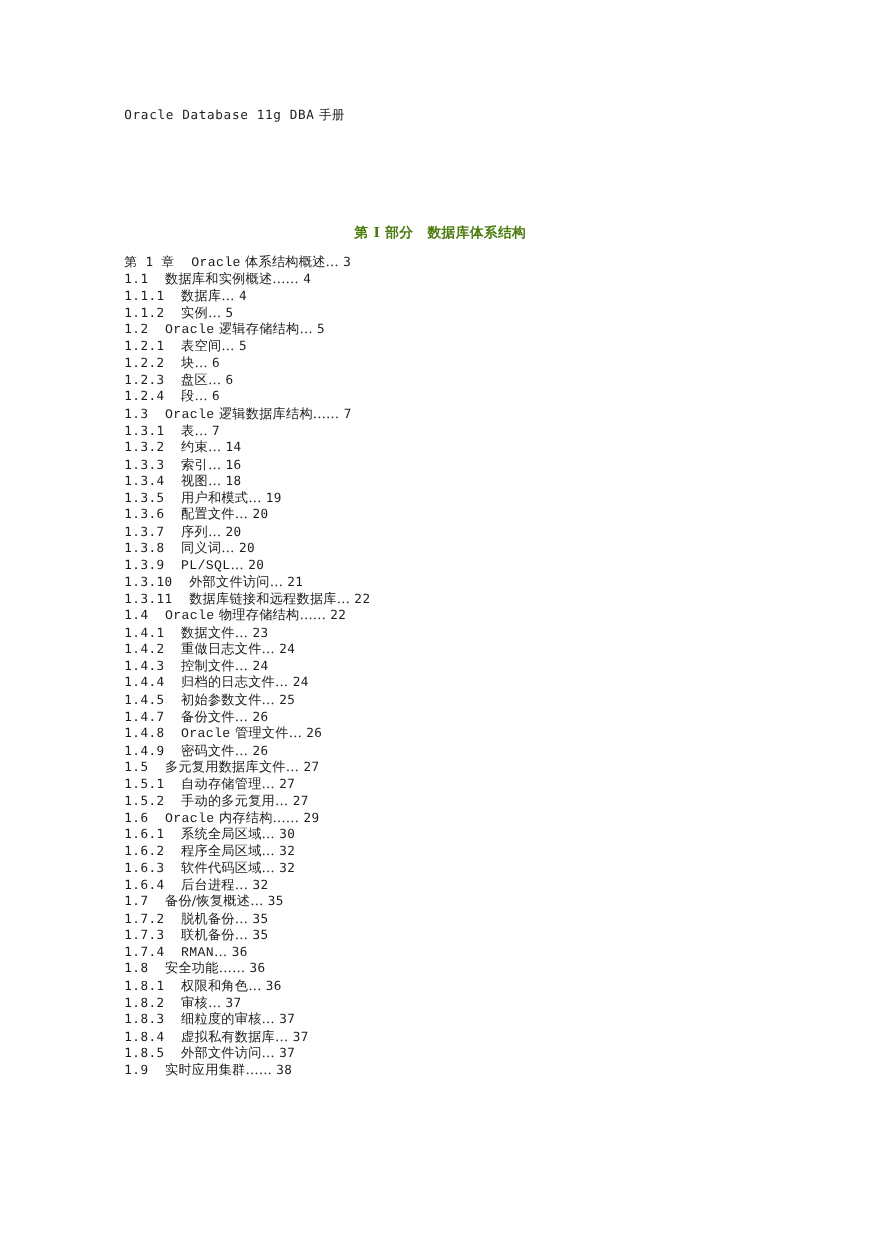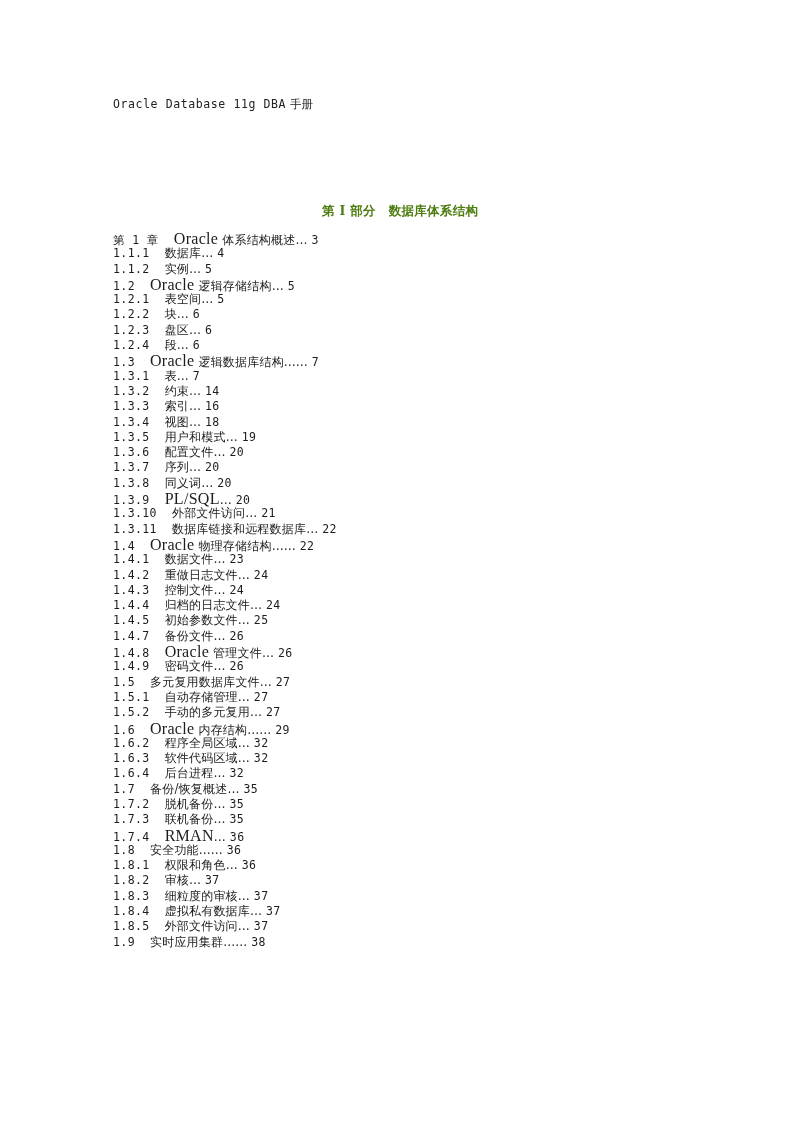--- a/index.html
+++ b/index.html
@@ -77,22 +77,22 @@
   }
   .toc-entry .gap-lg { display: inline-block; width: 15px; }
 
   .toc-entry .title {
     font-family: "DejaVu Serif", "Liberation Serif", serif;
     font-size: 12px;
     letter-spacing: 0.2px;
   }
   
   .toc-entry .title .mono {
-    font-family: Liberation Serif, serif;
-    font-size: 16px;
+    font-family: Liberation Mono, monospace;
+    font-size: 12px;
     letter-spacing: 0.3px;
   }
 
   .toc-entry .leader {
     font-family: "DejaVu Serif", "Liberation Serif", serif;
     font-size: 12px;
     letter-spacing: 0px;
     color: #2a2a2a;
   }
 
@@ -113,20 +113,21 @@
 <div class="page">
 
   <div class="doc-header">
     <span>Oracle Database 11g DBA</span><span class="cjk"> 手册</span>
   </div>
 
   <div class="part-title">第 I 部分　数据库体系结构</div>
 
   <div class="toc">
       <div class="toc-entry level-chapter"><span class="num">第 1 章</span><span class="gap-lg"></span><span class="title"><span class="mono">Oracle</span><span> 体系结构概述</span></span><span class="leader">…</span><span class="page-no">3</span></div>
+      <div class="toc-entry level-1"><span class="num">1.1</span><span class="gap-lg"></span><span class="title"><span>数据库和实例概述</span></span><span class="leader">……</span><span class="page-no">4</span></div>
       <div class="toc-entry level-2"><span class="num">1.1.1</span><span class="gap-lg"></span><span class="title"><span>数据库</span></span><span class="leader">…</span><span class="page-no">4</span></div>
       <div class="toc-entry level-2"><span class="num">1.1.2</span><span class="gap-lg"></span><span class="title"><span>实例</span></span><span class="leader">…</span><span class="page-no">5</span></div>
       <div class="toc-entry level-1"><span class="num">1.2</span><span class="gap-lg"></span><span class="title"><span class="mono">Oracle</span><span> 逻辑存储结构</span></span><span class="leader">…</span><span class="page-no">5</span></div>
       <div class="toc-entry level-2"><span class="num">1.2.1</span><span class="gap-lg"></span><span class="title"><span>表空间</span></span><span class="leader">…</span><span class="page-no">5</span></div>
       <div class="toc-entry level-2"><span class="num">1.2.2</span><span class="gap-lg"></span><span class="title"><span>块</span></span><span class="leader">…</span><span class="page-no">6</span></div>
       <div class="toc-entry level-2"><span class="num">1.2.3</span><span class="gap-lg"></span><span class="title"><span>盘区</span></span><span class="leader">…</span><span class="page-no">6</span></div>
       <div class="toc-entry level-2"><span class="num">1.2.4</span><span class="gap-lg"></span><span class="title"><span>段</span></span><span class="leader">…</span><span class="page-no">6</span></div>
       <div class="toc-entry level-1"><span class="num">1.3</span><span class="gap-lg"></span><span class="title"><span class="mono">Oracle</span><span> 逻辑数据库结构</span></span><span class="leader">……</span><span class="page-no">7</span></div>
       <div class="toc-entry level-2"><span class="num">1.3.1</span><span class="gap-lg"></span><span class="title"><span>表</span></span><span class="leader">…</span><span class="page-no">7</span></div>
       <div class="toc-entry level-2"><span class="num">1.3.2</span><span class="gap-lg"></span><span class="title"><span>约束</span></span><span class="leader">…</span><span class="page-no">14</span></div>
@@ -145,20 +146,21 @@
       <div class="toc-entry level-2"><span class="num">1.4.3</span><span class="gap-lg"></span><span class="title"><span>控制文件</span></span><span class="leader">…</span><span class="page-no">24</span></div>
       <div class="toc-entry level-2"><span class="num">1.4.4</span><span class="gap-lg"></span><span class="title"><span>归档的日志文件</span></span><span class="leader">…</span><span class="page-no">24</span></div>
       <div class="toc-entry level-2"><span class="num">1.4.5</span><span class="gap-lg"></span><span class="title"><span>初始参数文件</span></span><span class="leader">…</span><span class="page-no">25</span></div>
       <div class="toc-entry level-2"><span class="num">1.4.7</span><span class="gap-lg"></span><span class="title"><span>备份文件</span></span><span class="leader">…</span><span class="page-no">26</span></div>
       <div class="toc-entry level-2"><span class="num">1.4.8</span><span class="gap-lg"></span><span class="title"><span class="mono">Oracle</span><span> 管理文件</span></span><span class="leader">…</span><span class="page-no">26</span></div>
       <div class="toc-entry level-2"><span class="num">1.4.9</span><span class="gap-lg"></span><span class="title"><span>密码文件</span></span><span class="leader">…</span><span class="page-no">26</span></div>
       <div class="toc-entry level-1"><span class="num">1.5</span><span class="gap-lg"></span><span class="title"><span>多元复用数据库文件</span></span><span class="leader">…</span><span class="page-no">27</span></div>
       <div class="toc-entry level-2"><span class="num">1.5.1</span><span class="gap-lg"></span><span class="title"><span>自动存储管理</span></span><span class="leader">…</span><span class="page-no">27</span></div>
       <div class="toc-entry level-2"><span class="num">1.5.2</span><span class="gap-lg"></span><span class="title"><span>手动的多元复用</span></span><span class="leader">…</span><span class="page-no">27</span></div>
       <div class="toc-entry level-1"><span class="num">1.6</span><span class="gap-lg"></span><span class="title"><span class="mono">Oracle</span><span> 内存结构</span></span><span class="leader">……</span><span class="page-no">29</span></div>
+      <div class="toc-entry level-2"><span class="num">1.6.1</span><span class="gap-lg"></span><span class="title"><span>系统全局区域</span></span><span class="leader">…</span><span class="page-no">30</span></div>
       <div class="toc-entry level-2"><span class="num">1.6.2</span><span class="gap-lg"></span><span class="title"><span>程序全局区域</span></span><span class="leader">…</span><span class="page-no">32</span></div>
       <div class="toc-entry level-2"><span class="num">1.6.3</span><span class="gap-lg"></span><span class="title"><span>软件代码区域</span></span><span class="leader">…</span><span class="page-no">32</span></div>
       <div class="toc-entry level-2"><span class="num">1.6.4</span><span class="gap-lg"></span><span class="title"><span>后台进程</span></span><span class="leader">…</span><span class="page-no">32</span></div>
       <div class="toc-entry level-1"><span class="num">1.7</span><span class="gap-lg"></span><span class="title"><span>备份/恢复概述</span></span><span class="leader">…</span><span class="page-no">35</span></div>
       <div class="toc-entry level-2"><span class="num">1.7.2</span><span class="gap-lg"></span><span class="title"><span>脱机备份</span></span><span class="leader">…</span><span class="page-no">35</span></div>
       <div class="toc-entry level-2"><span class="num">1.7.3</span><span class="gap-lg"></span><span class="title"><span>联机备份</span></span><span class="leader">…</span><span class="page-no">35</span></div>
       <div class="toc-entry level-2"><span class="num">1.7.4</span><span class="gap-lg"></span><span class="title"><span class="mono">RMAN</span></span><span class="leader">…</span><span class="page-no">36</span></div>
       <div class="toc-entry level-1"><span class="num">1.8</span><span class="gap-lg"></span><span class="title"><span>安全功能</span></span><span class="leader">……</span><span class="page-no">36</span></div>
       <div class="toc-entry level-2"><span class="num">1.8.1</span><span class="gap-lg"></span><span class="title"><span>权限和角色</span></span><span class="leader">…</span><span class="page-no">36</span></div>
       <div class="toc-entry level-2"><span class="num">1.8.2</span><span class="gap-lg"></span><span class="title"><span>审核</span></span><span class="leader">…</span><span class="page-no">37</span></div>

